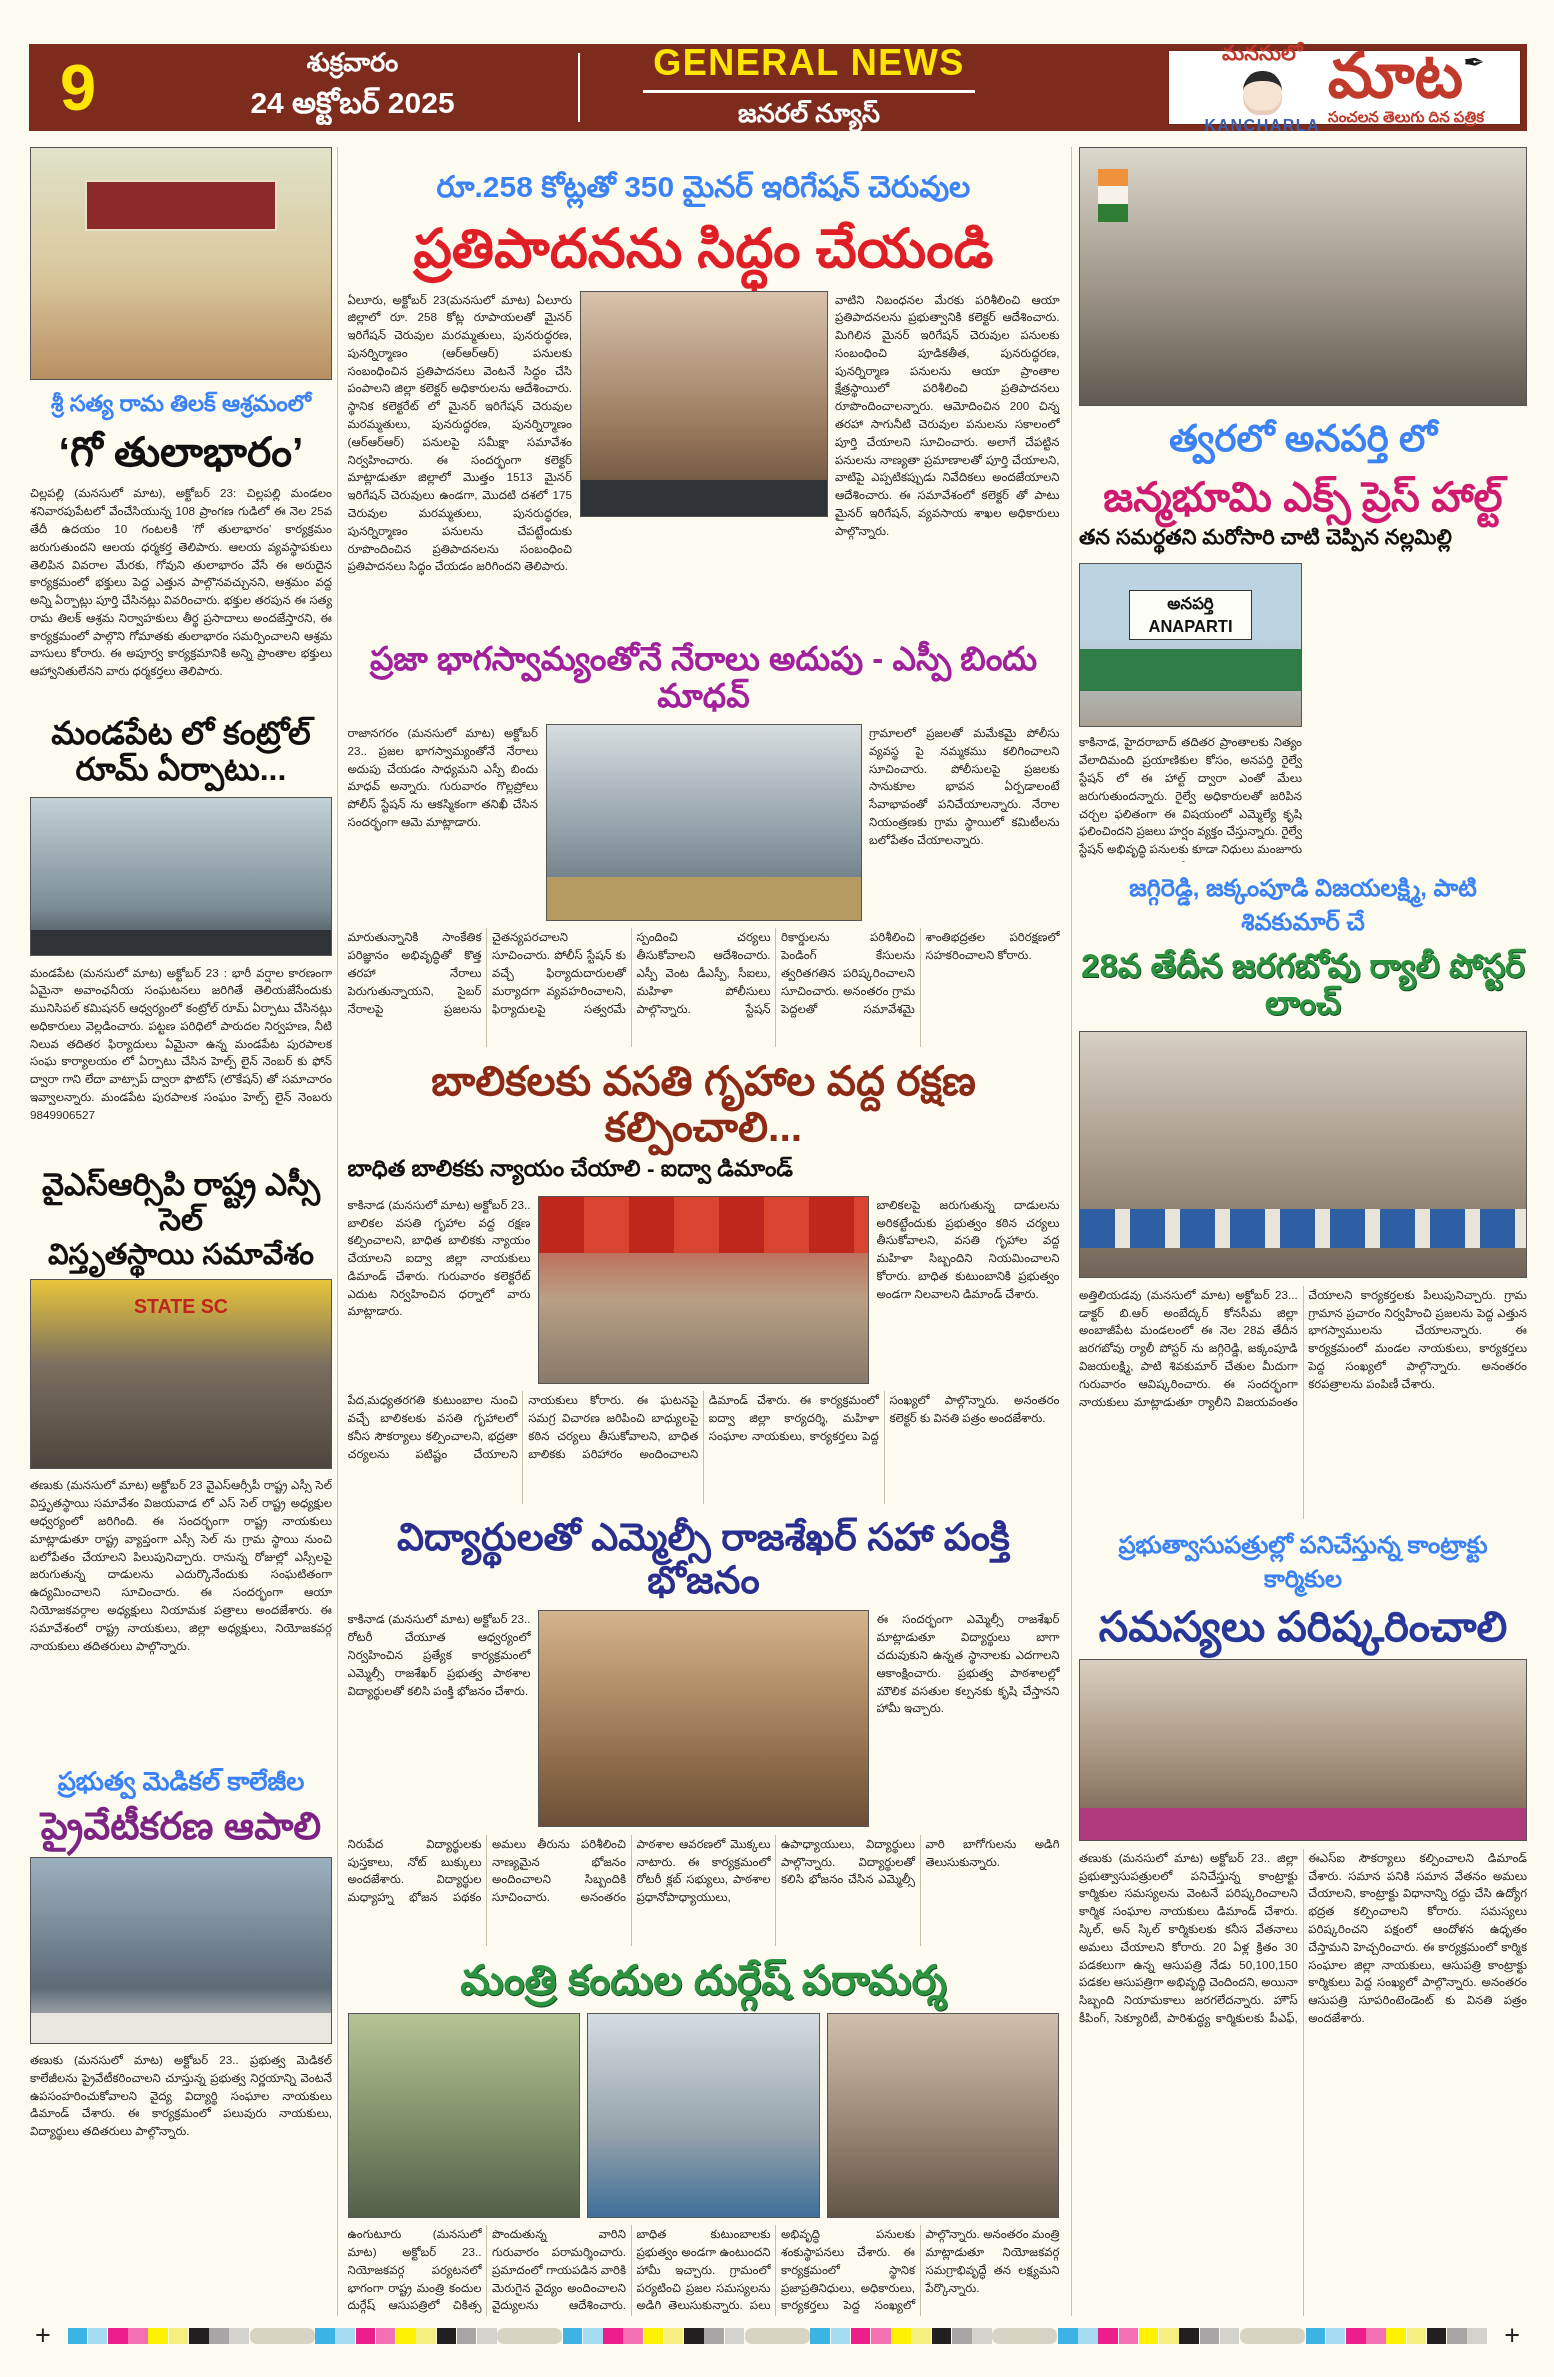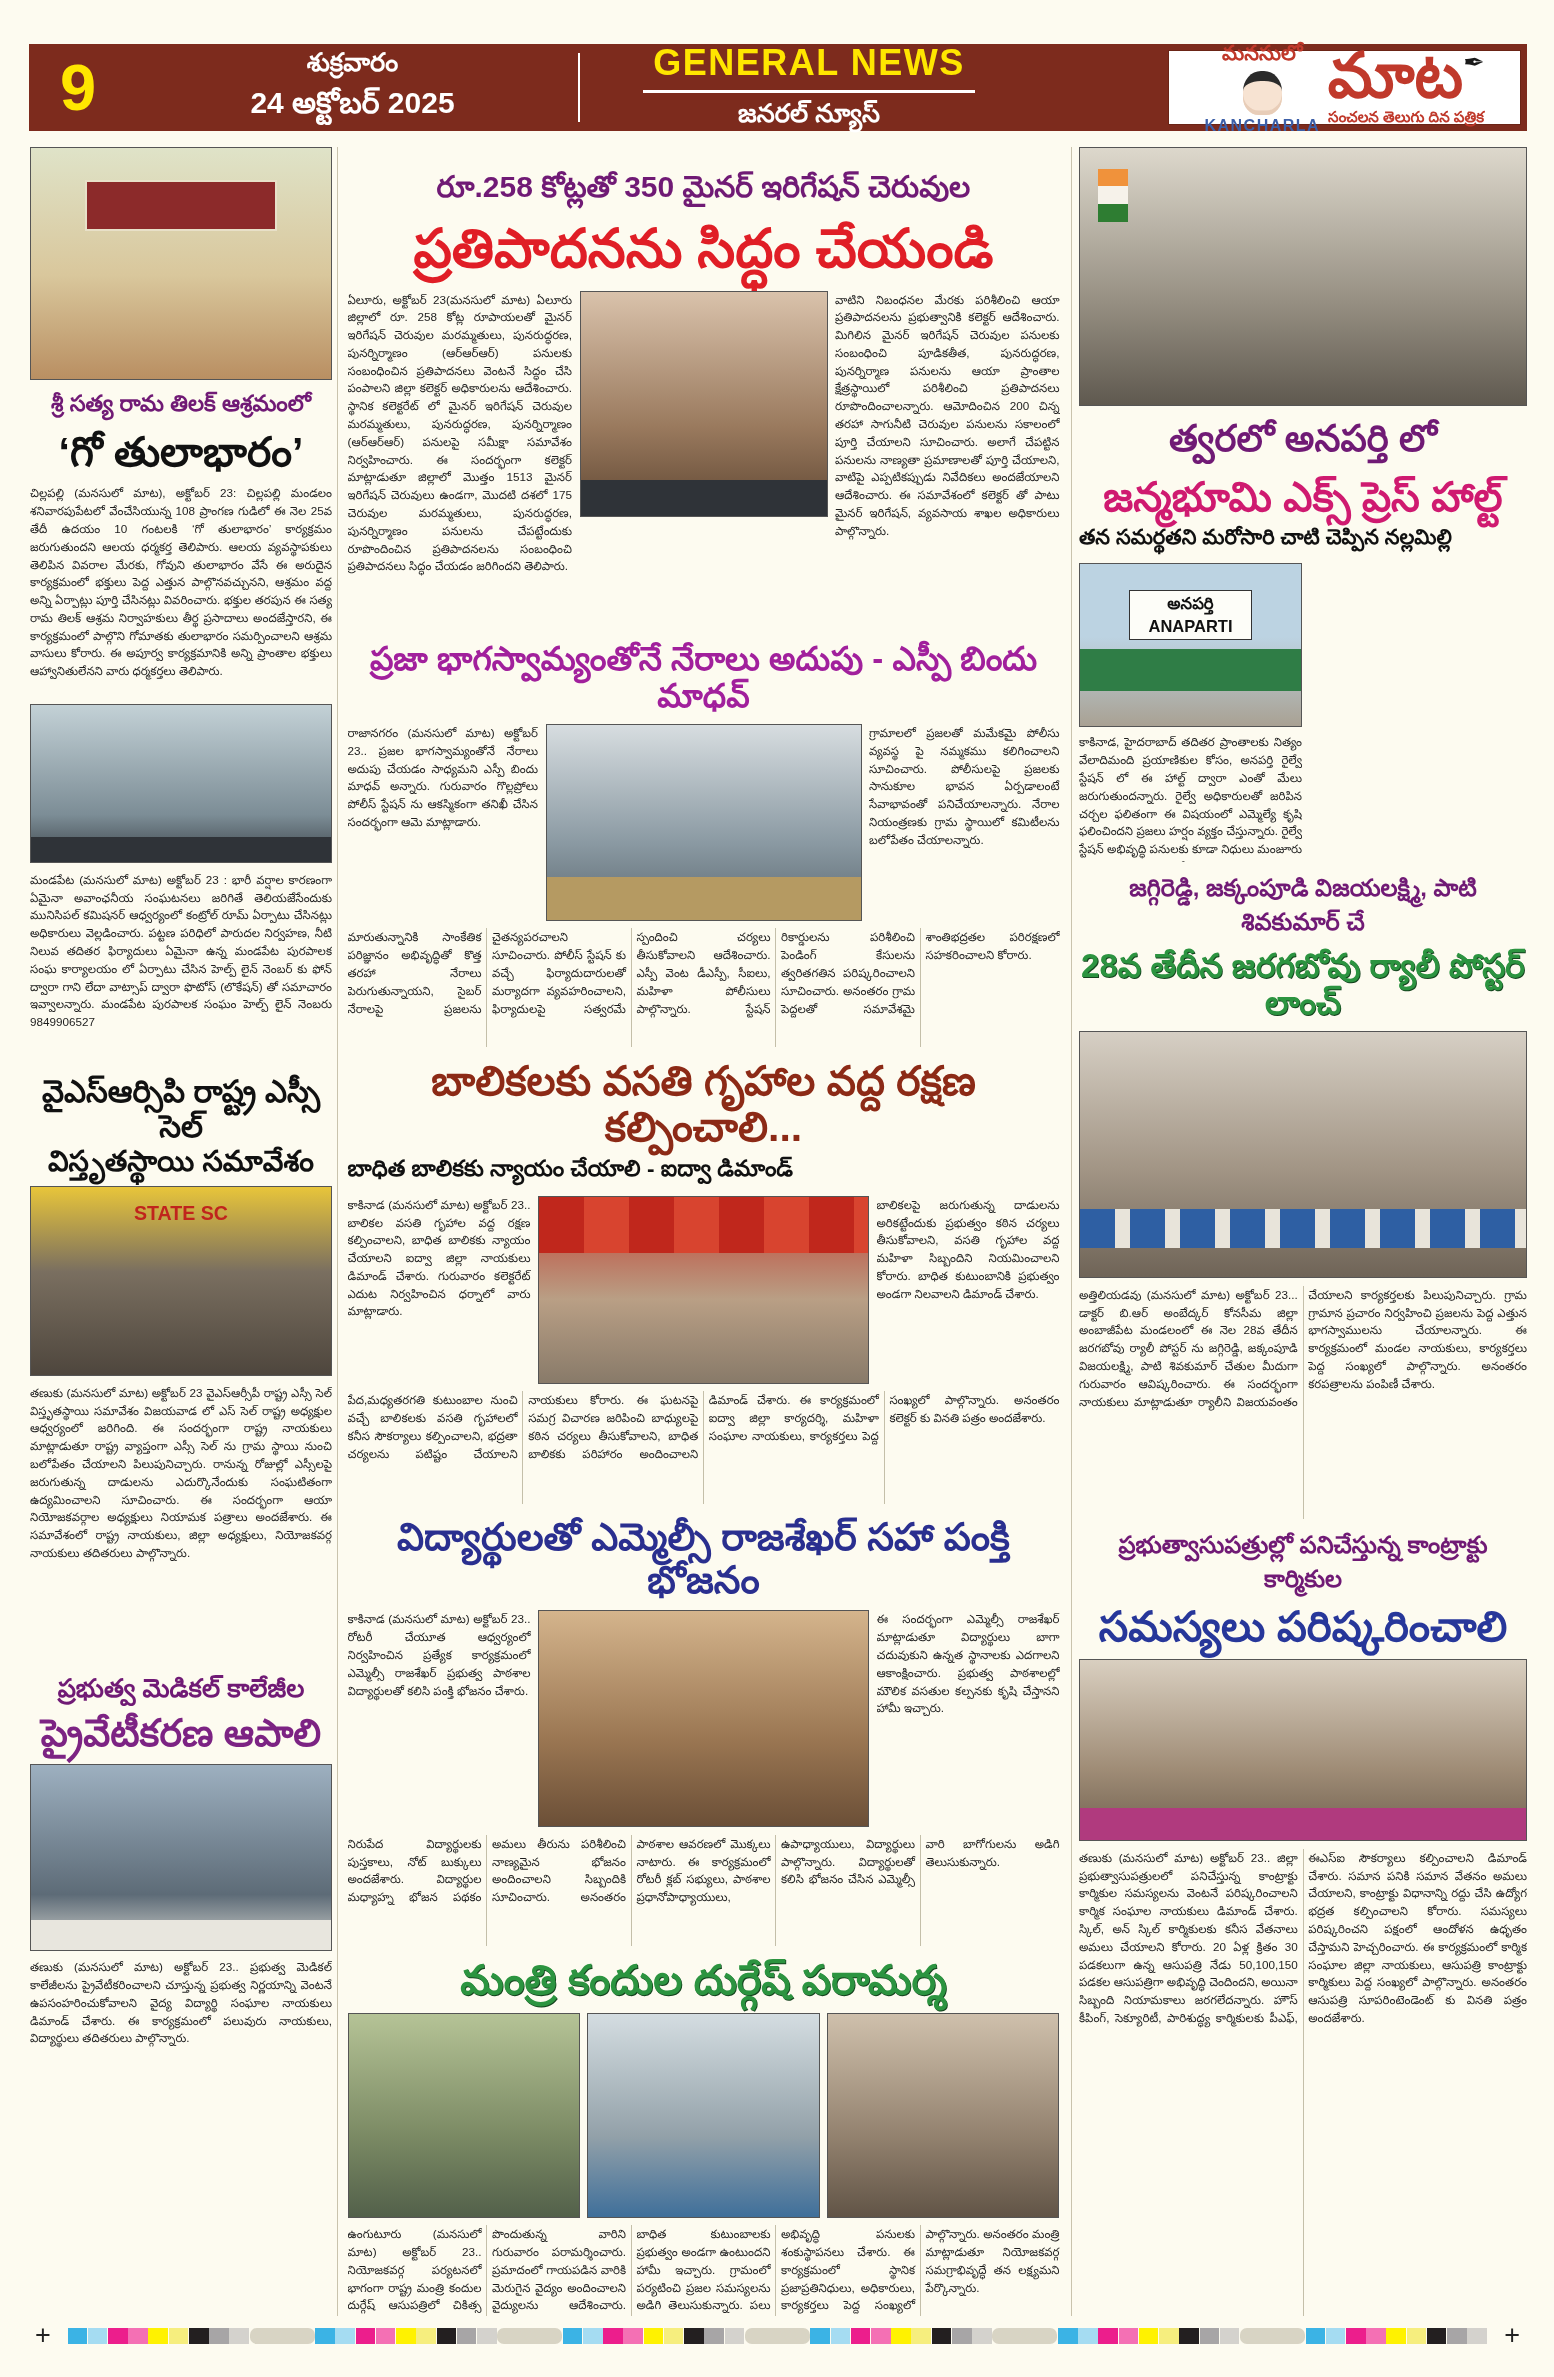--- a/index.html
+++ b/index.html
@@ -32,21 +32,21 @@
   .mh-tagline { color:#c0392b; font-size:15px; font-weight:bold; margin-top:1.5px; }
 
   
   .col { position:absolute; top:147px; height:2169px; overflow:hidden; }
   .col-left  { left:30px;  width:302px; }
   .col-mid   { left:343px; width:721px; padding:0 4.5px; }
   .col-right { left:1079px; width:448px; }
   .vrule { position:absolute; top:147px; height:2169px; width:0.8px; background:#c9c3ad; }
 
   
-  .kicker   { text-align:center; font-weight:bold; color:#701a75; }
+  .kicker   { text-align:center; font-weight:bold; color:#3b82f6; }
   .headline { text-align:center; font-weight:bold; line-height:1.12; }
   .subhead  { text-align:left; font-weight:bold; color:#111; }
   .body-txt { font-size:11.7px; line-height:1.52; text-align:justify; color:#1c1c1c; }
   .cols-2 { column-count:2; column-gap:10.5px; column-rule:0.8px solid #c4bfa9; }
   .cols-4 { column-count:4; column-gap:10.5px; column-rule:0.8px solid #c4bfa9; }
   .cols-5 { column-count:5; column-gap:10.5px; column-rule:0.8px solid #c4bfa9; }
   .c-red     { color:#e01e26; }
   .c-magenta { color:#a1209c; }
   .c-maroon2 { color:#8c2a16; }
   .c-blue    { color:#2a2f8f; }
@@ -125,20 +125,21 @@
 
   <div class="col col-left">
 
     <div class="ph ph-temple" style="height:233px;">
       <div class="strip banner"></div>
     </div>
     <div class="kicker" style="font-size:22.6px; margin-top:10.5px;">శ్రీ సత్య రామ తిలక్ ఆశ్రమంలో</div>
     <div class="headline" style="font-size:41px; color:#111; margin:8px 0 9px;">‘గో తులాభారం’</div>
     <div class="body-txt" style="height:220px; overflow:hidden;">చిల్లపల్లి (మనసులో మాట), అక్టోబర్ 23: చిల్లపల్లి మండలం శనివారపుపేటలో వేంచేసియున్న 108 ప్రాంగణ గుడిలో ఈ నెల 25వ తేదీ ఉదయం 10 గంటలకి ‘గో తులాభారం’ కార్యక్రమం జరుగుతుందని ఆలయ ధర్మకర్త తెలిపారు. ఆలయ వ్యవస్థాపకులు తెలిపిన వివరాల మేరకు, గోవుని తులాభారం వేసే ఈ అరుదైన కార్యక్రమంలో భక్తులు పెద్ద ఎత్తున పాల్గొనవచ్చునని, ఆశ్రమం వద్ద అన్ని ఏర్పాట్లు పూర్తి చేసినట్లు వివరించారు. భక్తుల తరపున ఈ సత్య రామ తిలక్ ఆశ్రమ నిర్వాహకులు తీర్థ ప్రసాదాలు అందజేస్తారని, ఈ కార్యక్రమంలో పాల్గొని గోమాతకు తులాభారం సమర్పించాలని ఆశ్రమ వాసులు కోరారు. ఈ అపూర్వ కార్యక్రమానికి అన్ని ప్రాంతాల భక్తులు ఆహ్వానితులేనని వారు ధర్మకర్తలు తెలిపారు.</div>
 
+    <div class="headline" style="font-size:32px; color:#111; margin:12px 0 9px;">మండపేట లో కంట్రోల్ రూమ్ ఏర్పాటు...</div>
     <div class="ph ph-control" style="height:159px;">
       <div class="strip deskbar"></div>
     </div>
     <div class="body-txt" style="height:194px; overflow:hidden; margin-top:7.5px;">మండపేట (మనసులో మాట) అక్టోబర్ 23 : భారీ వర్షాల కారణంగా ఏమైనా అవాంఛనీయ సంఘటనలు జరిగితే తెలియజేసేందుకు మునిసిపల్ కమిషనర్ ఆధ్వర్యంలో కంట్రోల్ రూమ్ ఏర్పాటు చేసినట్లు అధికారులు వెల్లడించారు. పట్టణ పరిధిలో పారుదల నిర్వహణ, నీటి నిలువ తదితర ఫిర్యాదులు ఏమైనా ఉన్న మండపేట పురపాలక సంఘ కార్యాలయం లో ఏర్పాటు చేసిన హెల్ప్ లైన్ నెంబర్ కు ఫోన్ ద్వారా గాని లేదా వాట్సాప్ ద్వారా ఫొటోస్ (లొకేషన్) తో సమాచారం ఇవ్వాలన్నారు. మండపేట పురపాలక సంఘం హెల్ప్ లైన్ నెంబరు 9849906527</div>
 
     <div class="headline" style="font-size:31px; color:#111; margin-top:10.5px;">వైఎస్ఆర్సిపి రాష్ట్ర ఎస్సీ సెల్</div>
     <div class="headline" style="font-size:29px; color:#111; margin-bottom:9px;">విస్తృతస్థాయి సమావేశం</div>
     <div class="ph ph-ysrcp" style="height:190px;">
       <div class="strip sign">STATE SC</div>
     </div>

